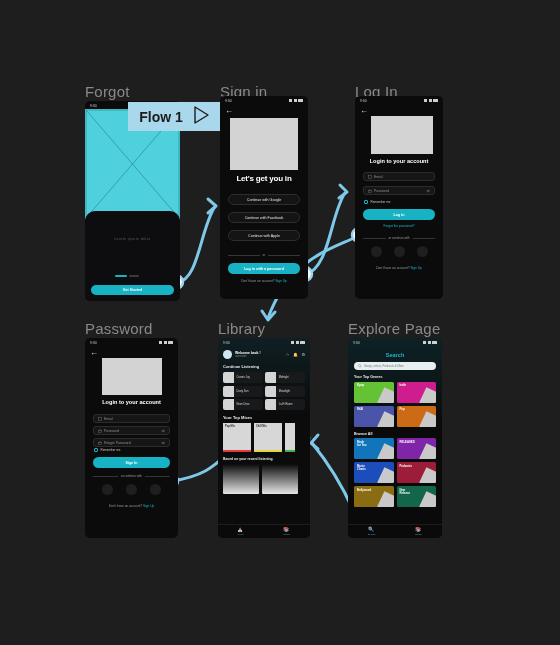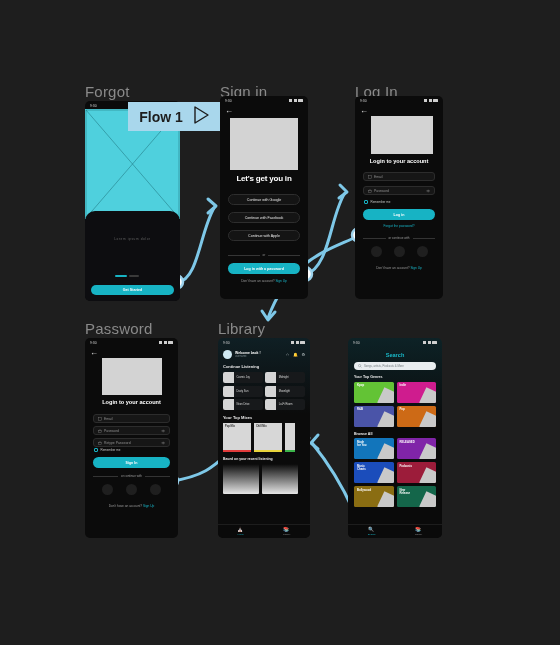--- a/index.html
+++ b/index.html
@@ -221,20 +221,21 @@
       <circle cx="264" cy="528" r="7"></circle>
       <circle cx="360" cy="528" r="7"></circle>
     </g>
   </svg>
 
   <div class="frame-title" style="left:85px;  top:83px;">Forgot</div>
   <div class="frame-title" style="left:220px; top:83px;">Sign in</div>
   <div class="frame-title" style="left:355px; top:83px;">Log In</div>
   <div class="frame-title" style="left:85px;  top:320px;">Password</div>
   <div class="frame-title" style="left:218px; top:320px;">Library</div>
+  <div class="frame-title" style="left:348px; top:320px;">Explore Page</div>
 
   <div class="phone" id="s1">
     <div class="statusbar">
       <span>9:30</span>
       <span class="sb-icons">
         <i class="sb-bar"></i>
         <i class="sb-bar"></i>
         <i class="sb-batt"></i>
       </span>
     </div>

